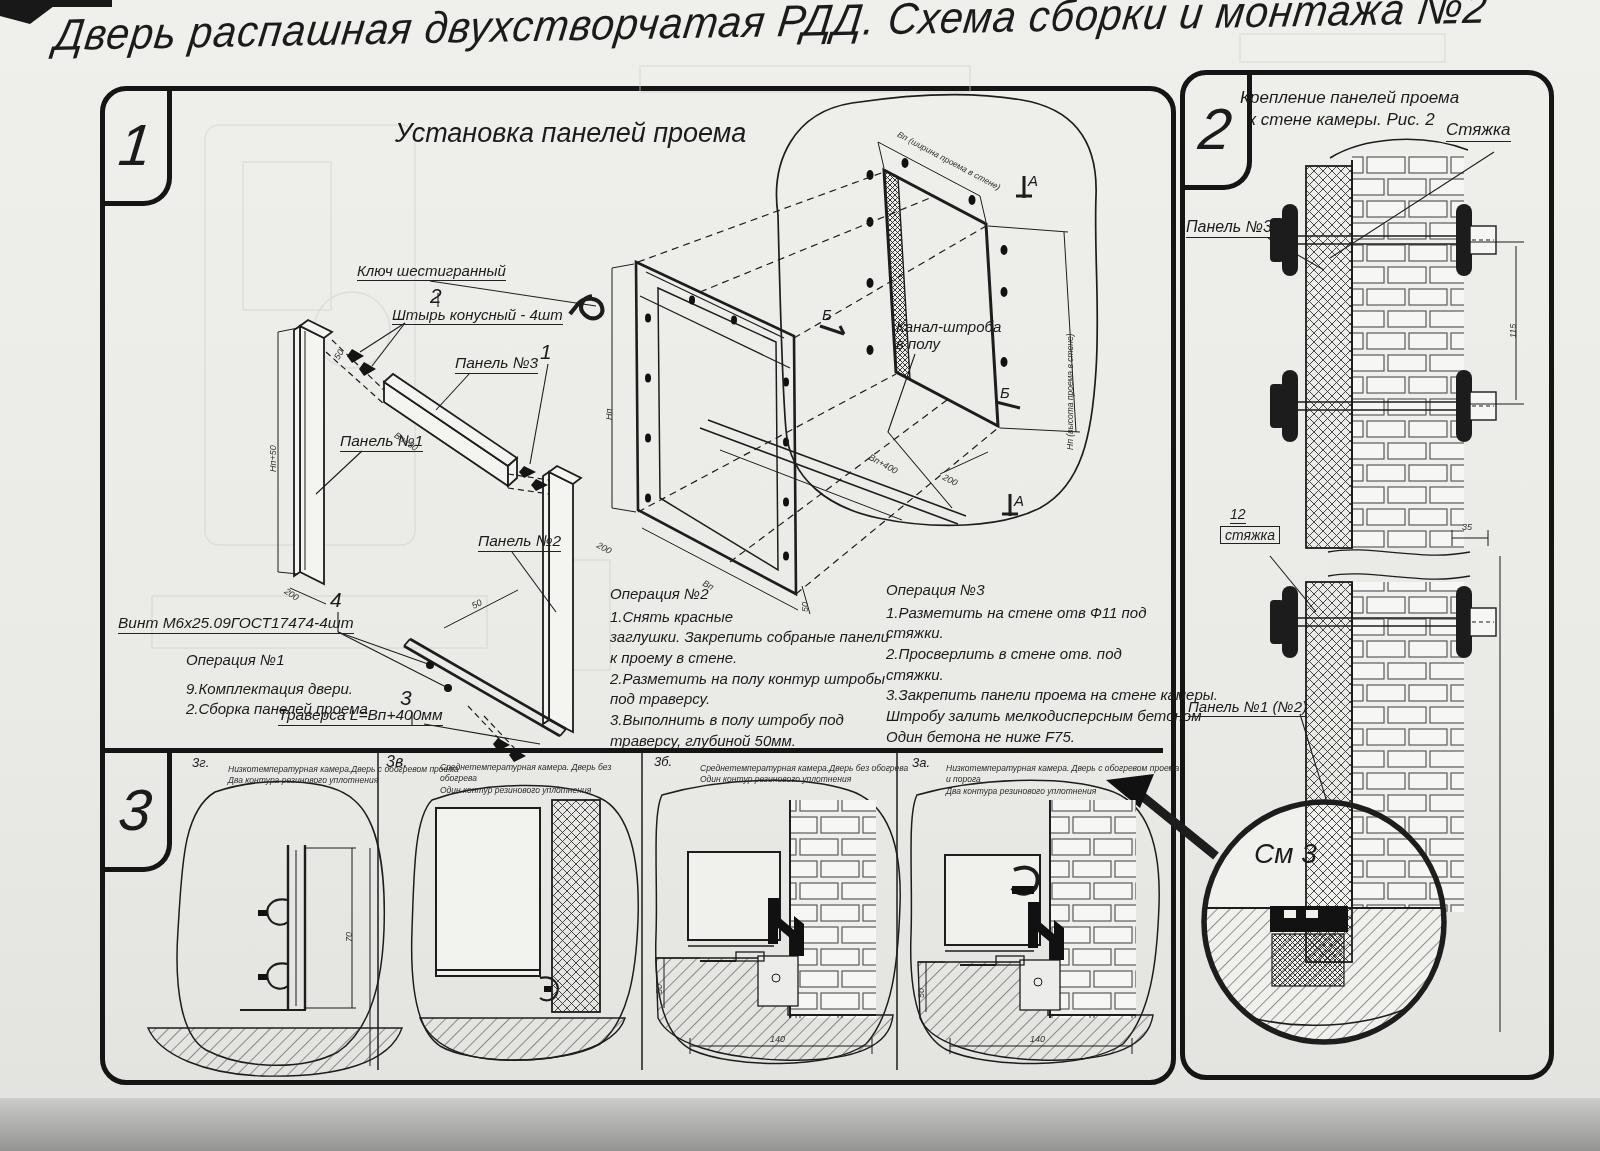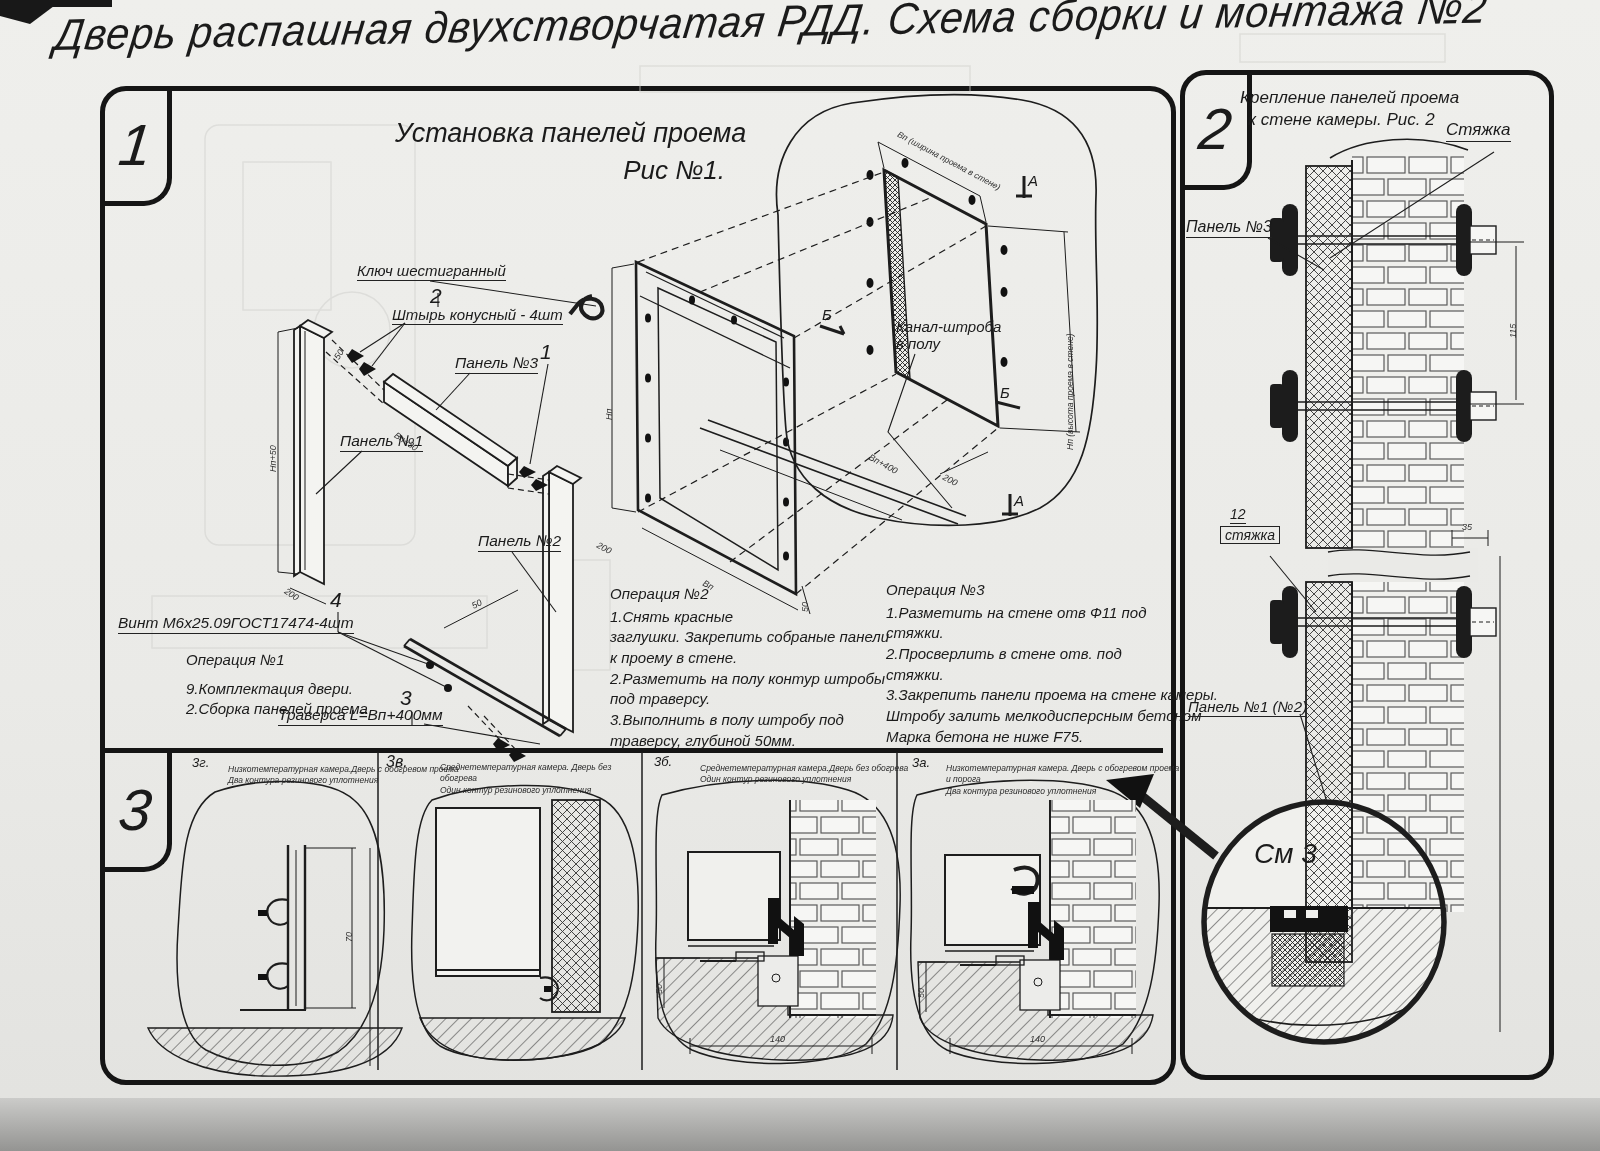--- a/index.html
+++ b/index.html
@@ -398,21 +398,20 @@
             <line x1="950" y1="1038" x2="950" y2="1054"></line>
             <line x1="1132" y1="1038" x2="1132" y2="1054"></line>
         </g>
       </g>
     </g>
   </svg>
 
   <div class="lbl z4" style="left:58px;top:10px;font-size:44px;font-weight:500;transform:rotate(-1.1deg) skewX(-8deg) scaleX(.94);transform-origin:left top;letter-spacing:1px;">Дверь распашная двухстворчатая РДД.  Схема сборки и монтажа №2</div>
 
   <div class="lbl ctr z4" style="left:395px;top:118px;width:330px;font-size:27px;">Установка панелей проема</div>
-  <div class="lbl ctr z4" style="left:395px;top:156px;width:330px;font-size:26px;">Рис №1.</div>
 
   <div class="lbl ul z4" style="left:357px;top:262px;font-size:15px;">Ключ шестигранный</div>
   <div class="lbl z4" style="left:430px;top:284px;font-size:21px;">2</div>
   <div class="lbl ul z4" style="left:392px;top:306px;font-size:15px;">Штырь конусный - 4шт</div>
   <div class="lbl ul z4" style="left:455px;top:354px;font-size:15.5px;">Панель №3</div>
   <div class="lbl z4" style="left:540px;top:340px;font-size:21px;">1</div>
   <div class="lbl ul z4" style="left:340px;top:432px;font-size:15.5px;">Панель №1</div>
   <div class="lbl ul z4" style="left:478px;top:532px;font-size:15.5px;">Панель №2</div>
   <div class="lbl z4" style="left:330px;top:588px;font-size:21px;">4</div>
   <div class="lbl ul z4" style="left:118px;top:614px;font-size:15.5px;">Винт М6х25.09ГОСТ17474-4шт</div>
@@ -435,21 +434,21 @@
     <div>траверсу, глубиной 50мм.</div>
   </div>
   <div class="op z4" style="left:886px;top:580px;">
     <div class="t" style="margin-bottom:2px;">Операция №3</div>
     <div>1.Разметить на стене отв Ф11 под</div>
     <div>стяжки.</div>
     <div>2.Просверлить в стене отв.  под</div>
     <div>стяжки.</div>
     <div>3.Закрепить панели проема на стене камеры.</div>
     <div>Штробу залить мелкодисперсным бетоном</div>
-    <div>Марка бетона не ниже  F75.</div>
+    <div>Один бетона не ниже  F75.</div>
   </div>
 
   <div class="lbl z4" style="left:896px;top:318px;font-size:15px;font-style:italic;">
     <div>Канал-штроба</div>
     <div>в полу</div>
   </div>
   <div class="lbl z4" style="left:1028px;top:172px;font-size:15px;">А</div>
   <div class="lbl z4" style="left:1014px;top:492px;font-size:15px;">А</div>
   <div class="lbl z4" style="left:822px;top:306px;font-size:15px;">Б</div>
   <div class="lbl z4" style="left:1000px;top:384px;font-size:15px;">Б</div>

